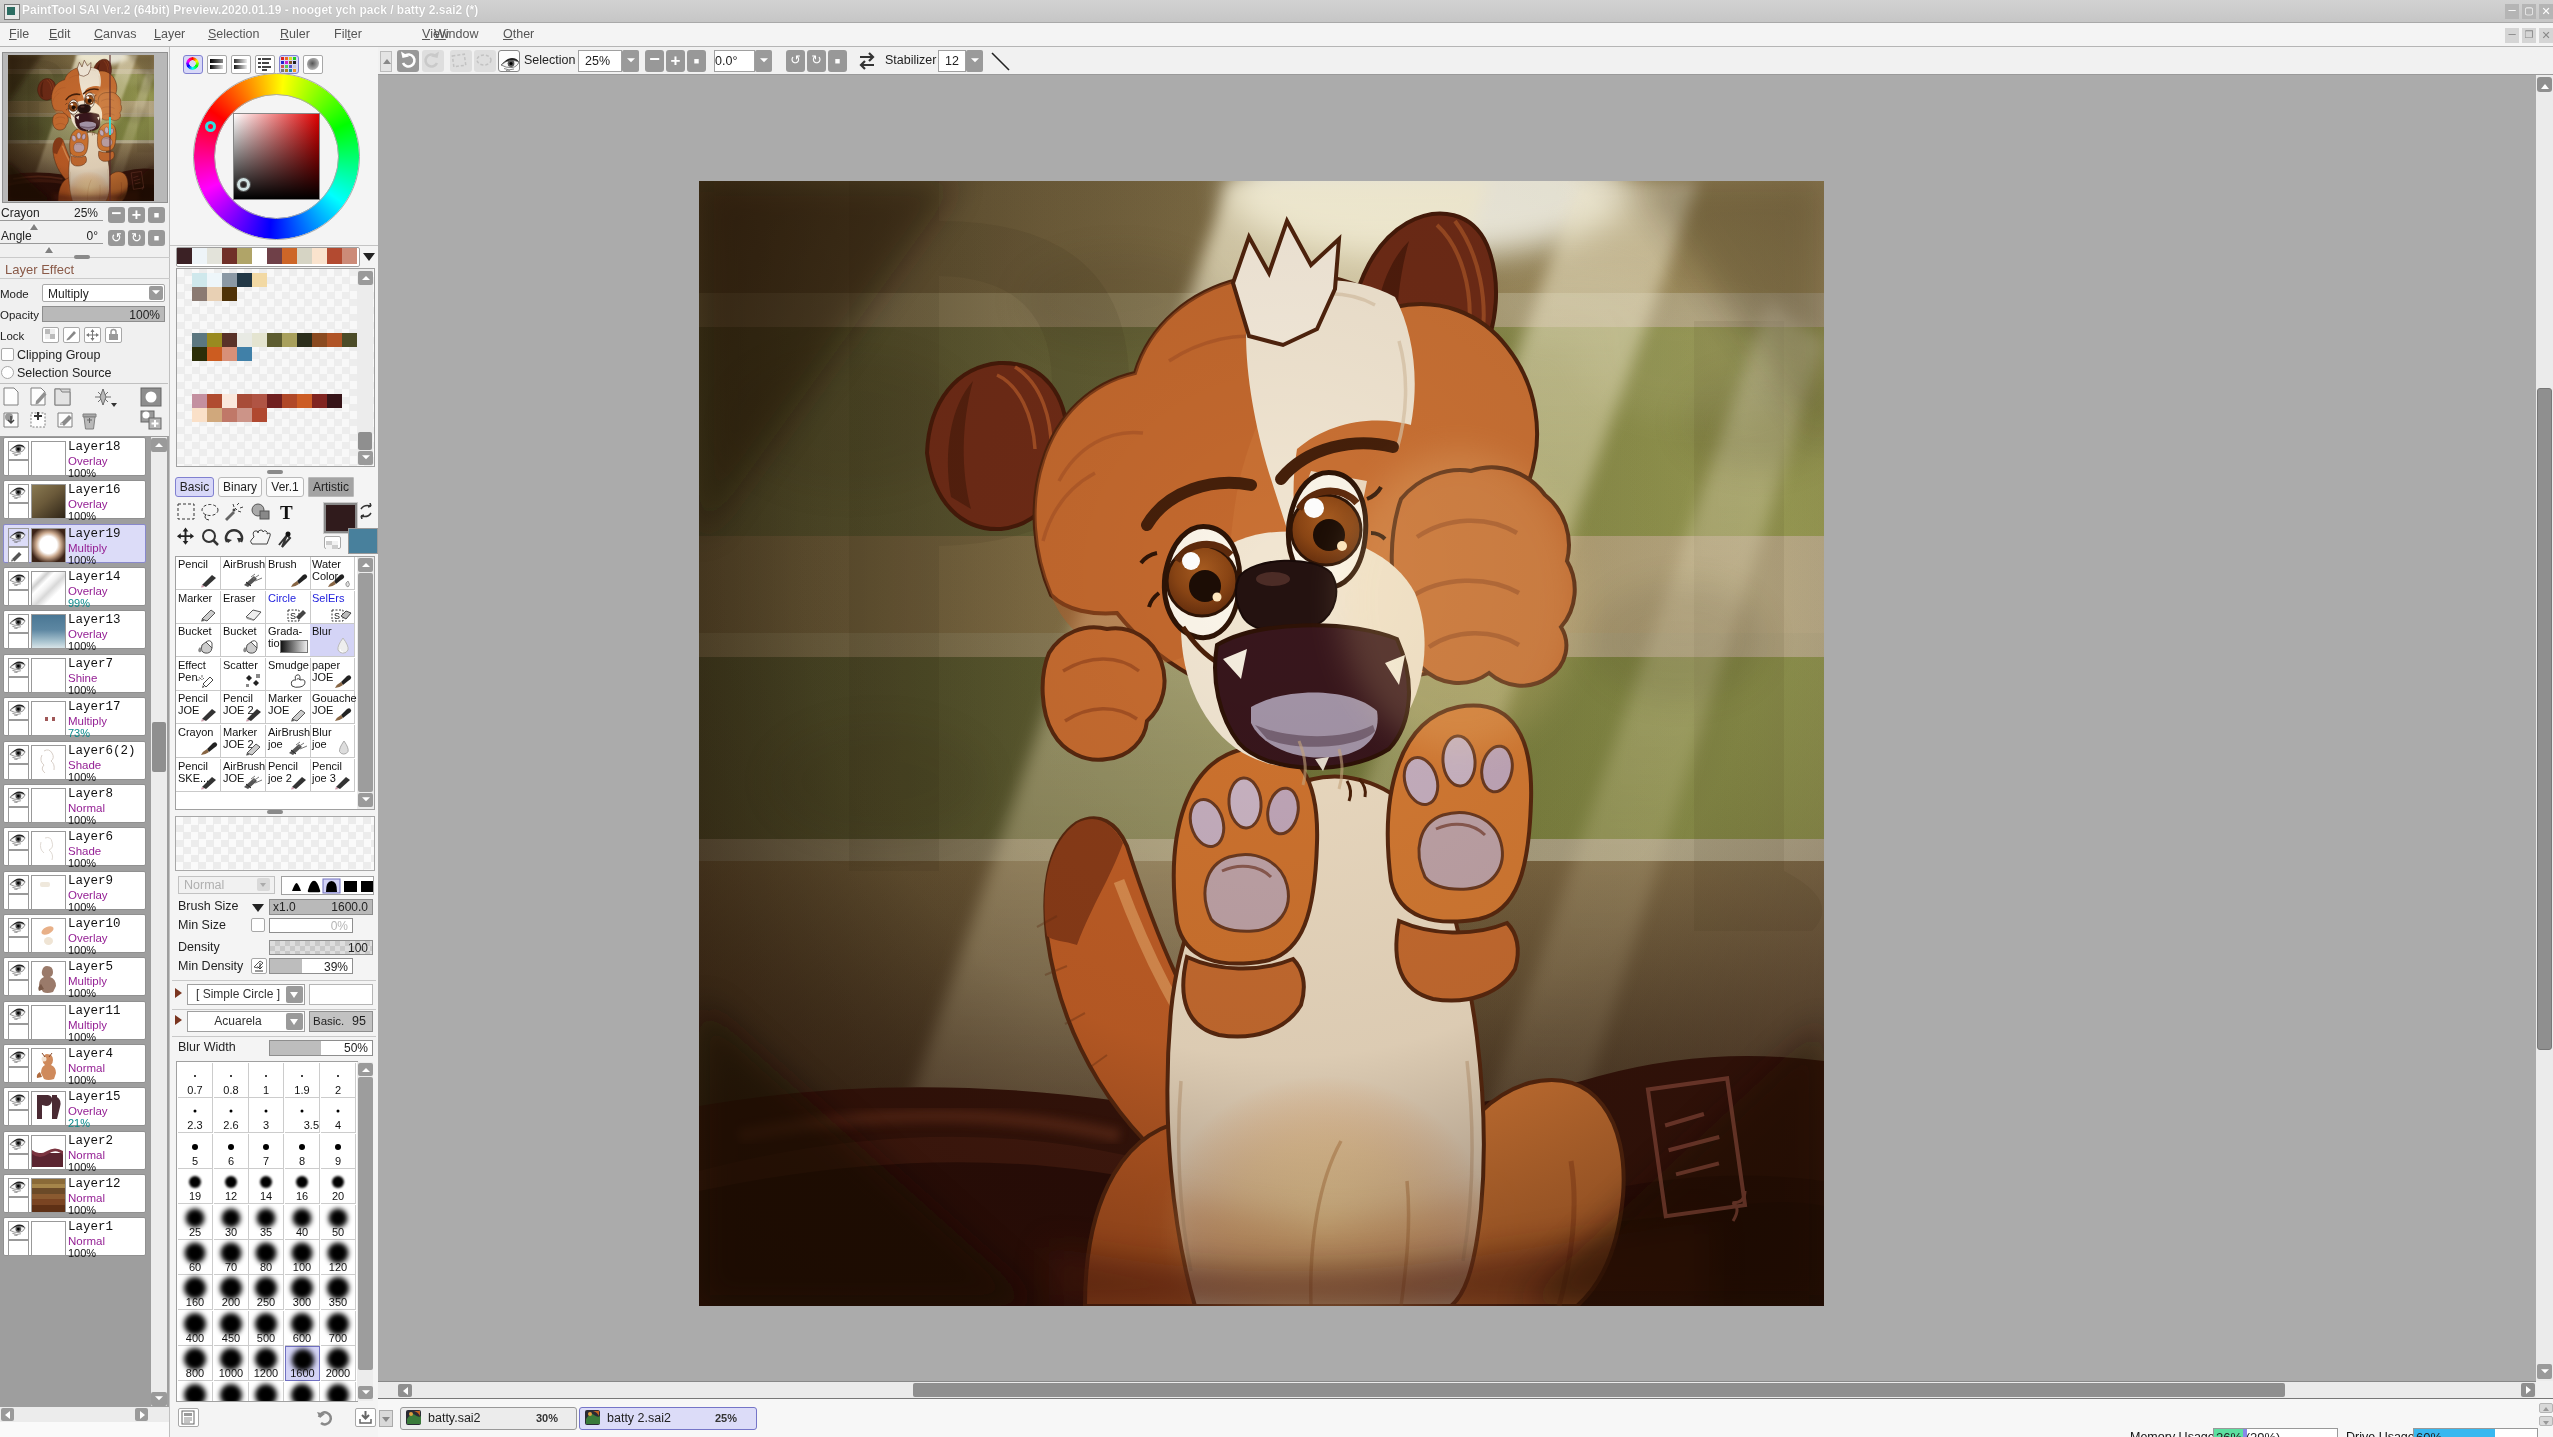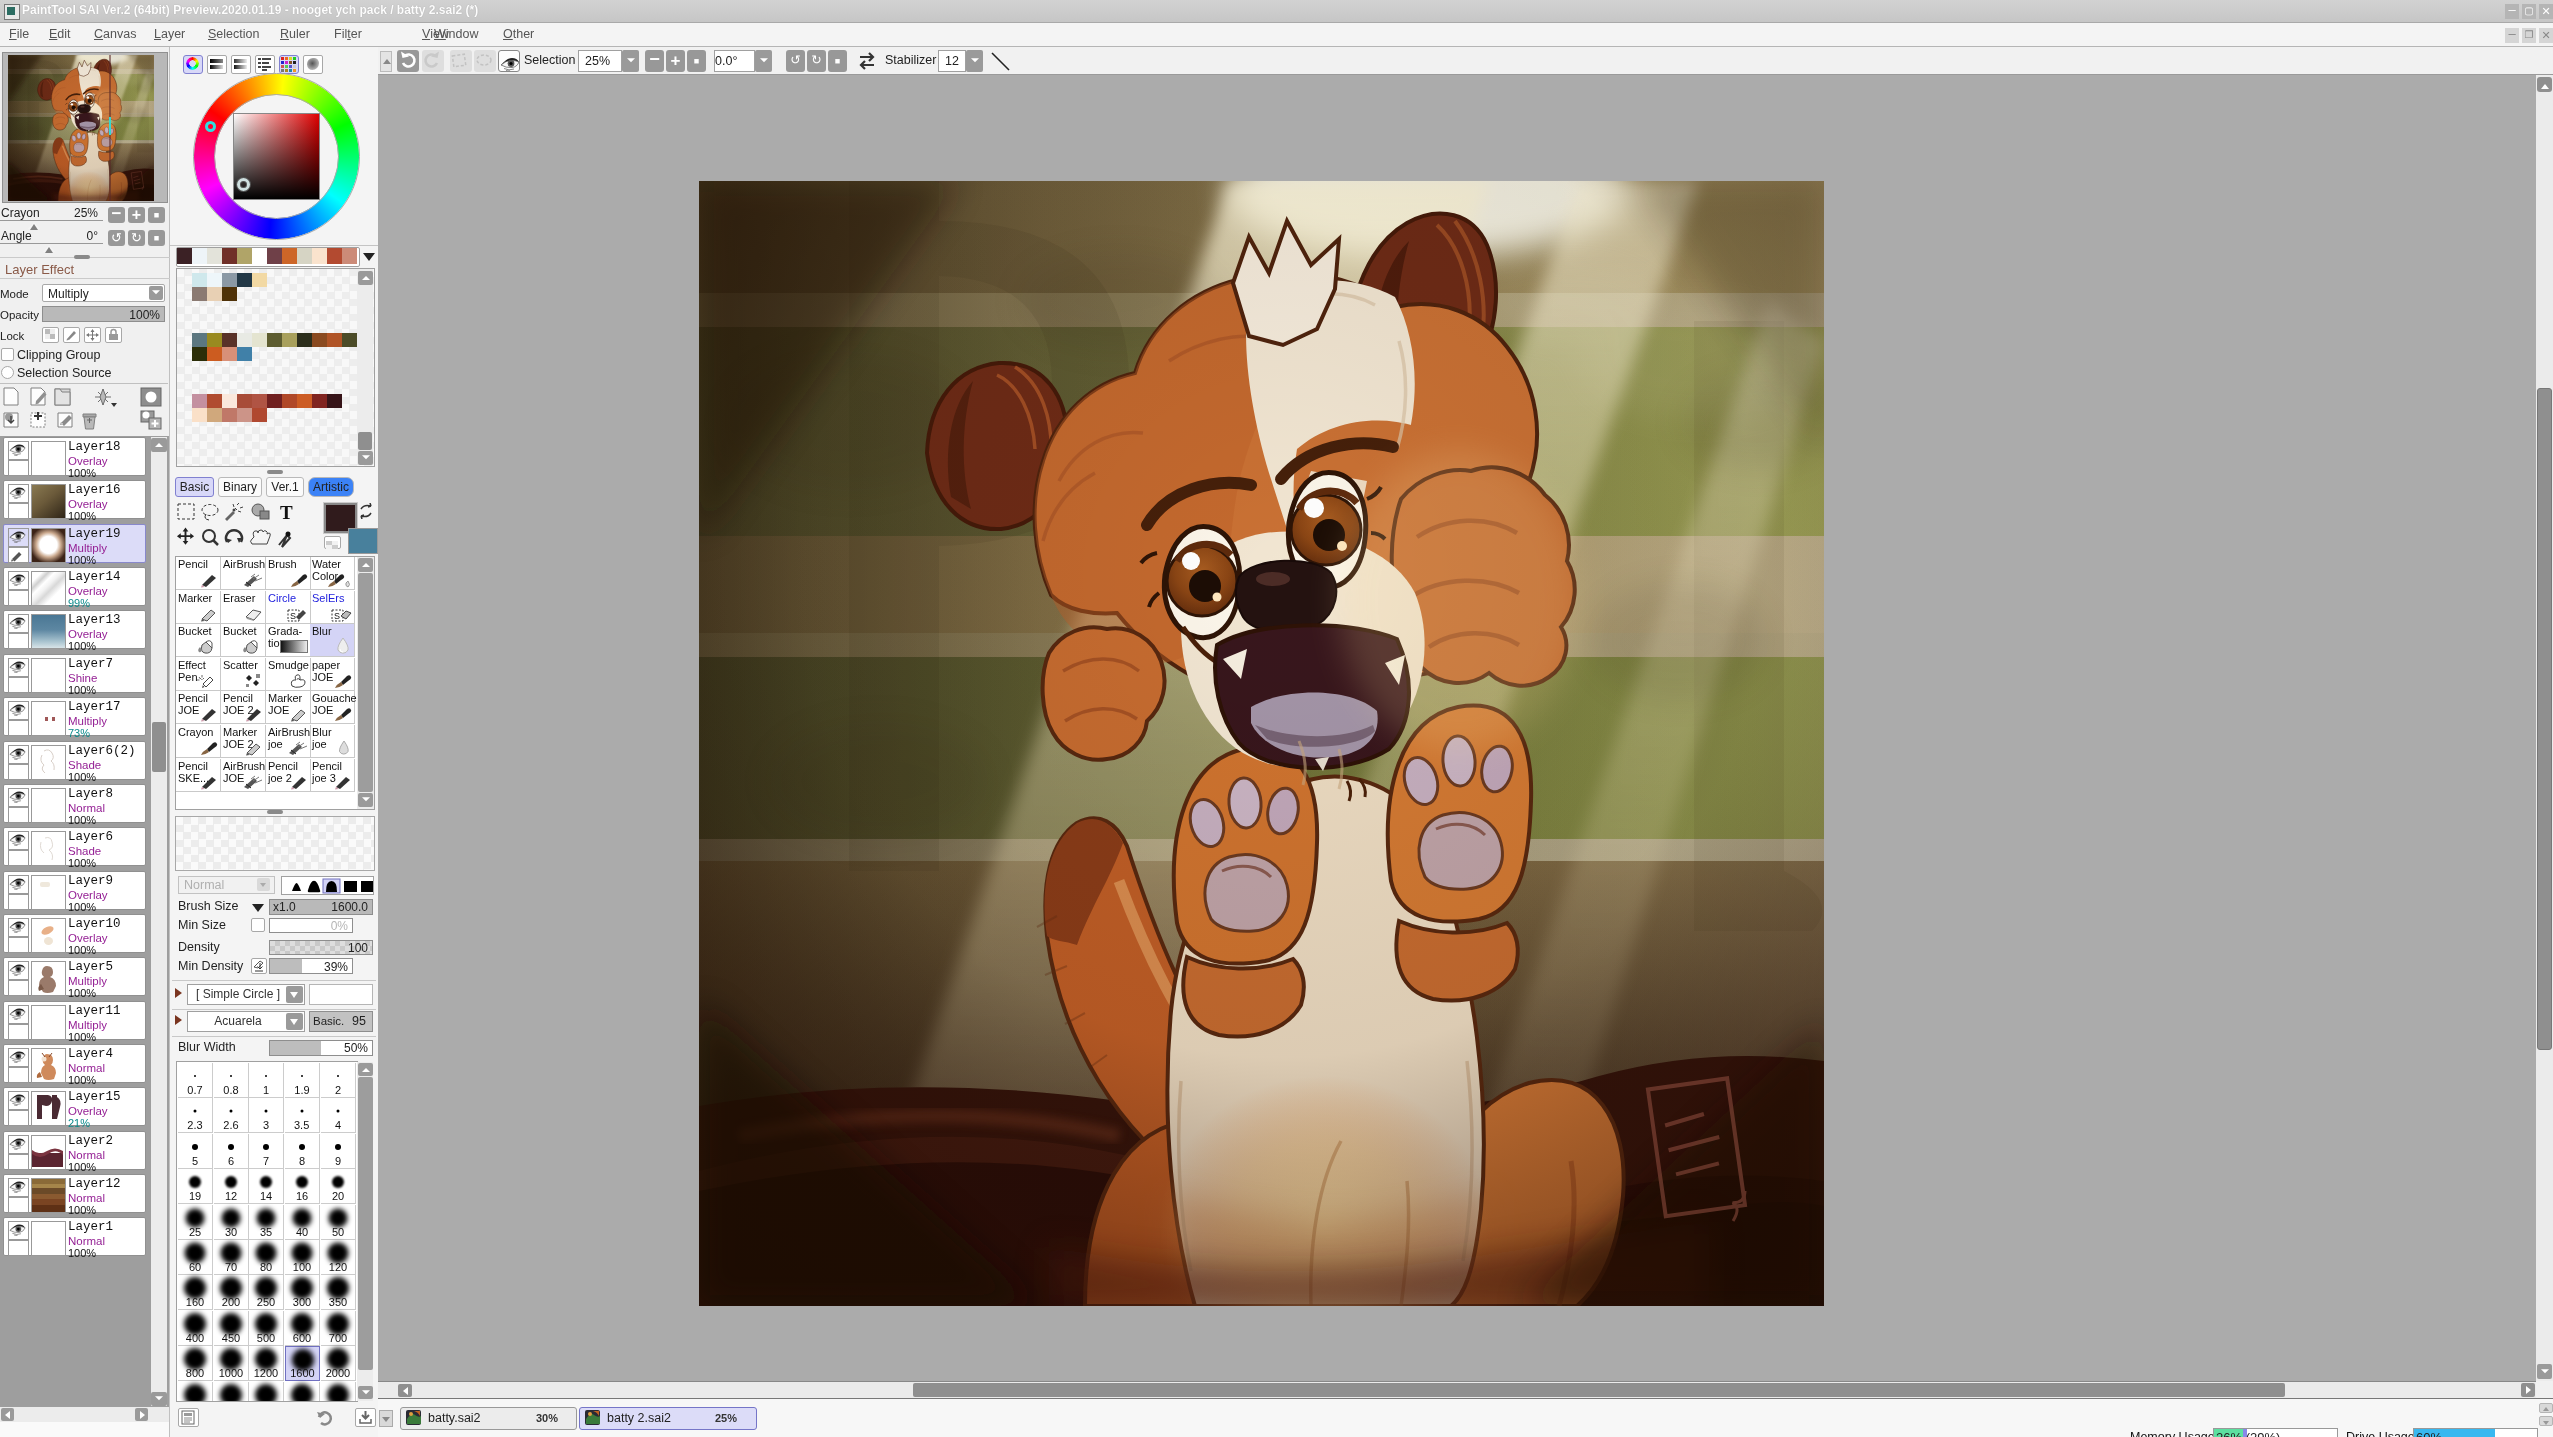--- a/index.html
+++ b/index.html
@@ -511,21 +511,21 @@
 </div>
 <div class="abs" style="left:357px;top:269px;width:16px;height:196px;background:#ececec;"></div>
 <div class="darr uarr" style="left:358px;top:271px;width:15px;height:14px;"></div>
 <div class="abs" style="left:358px;top:432px;width:14px;height:18px;background:#8f8f8f;border-radius:2px;"></div>
 <div class="darr" style="left:358px;top:451px;width:15px;height:14px;"></div>
 <div class="abs" style="left:267px;top:470px;width:16px;height:4px;background:#8a8a8a;border-radius:2px;"></div>
 
 <div class="abs" style="left:175px;top:477px;width:39px;height:20px;background:#d8d8f8;border:1px solid #8080d0;border-radius:3px;box-sizing:border-box;text-align:center;font-size:12px;line-height:18px;color:#222;">Basic</div>
 <div class="abs" style="left:218px;top:477px;width:44px;height:20px;background:#fbfbfb;border:1px solid #b9b9b9;border-radius:3px;box-sizing:border-box;text-align:center;font-size:12px;line-height:18px;color:#222;">Binary</div>
 <div class="abs" style="left:266px;top:477px;width:38px;height:20px;background:#fbfbfb;border:1px solid #b9b9b9;border-radius:3px;box-sizing:border-box;text-align:center;font-size:12px;line-height:18px;color:#222;">Ver.1</div>
-<div class="abs" style="left:308px;top:477px;width:46px;height:20px;background:#3b82f6;border:1px solid #b9b9b9;border-radius:7px;box-sizing:border-box;text-align:center;font-size:12px;line-height:18px;color:#222;">Artistic</div>
+<div class="abs" style="left:308px;top:477px;width:46px;height:20px;background:#a3a3a3;border:1px solid #b9b9b9;border-radius:1px;box-sizing:border-box;text-align:center;font-size:12px;line-height:18px;color:#222;">Artistic</div>
 
 <svg class="abs" style="left:176px;top:502px;" width="150" height="50">
 <rect x="2" y="2" width="16" height="15" fill="none" stroke="#333" stroke-dasharray="3 2"></rect>
 <ellipse cx="34" cy="8" rx="8" ry="5.5" fill="none" stroke="#333" stroke-dasharray="3 2"></ellipse>
     <path d="M30 12 q-3 5 3 6" fill="none" stroke="#333"></path>
 <path d="M49 17 l8-8 2 2 -8 8z" fill="#666"></path>
     <path d="M59 6 l2 2 M57 2 l1 3 M62 9 l3 1 M61 3 l2-2 M64 6 l3-1" stroke="#444" fill="none"></path>
     <circle cx="58" cy="8" r="1.5" fill="#444"></circle>
 <circle cx="82" cy="8" r="6" fill="#aaa" stroke="#555"></circle>
     <rect x="84" y="9" width="9" height="8" fill="#888" stroke="#555"></rect>
@@ -766,21 +766,21 @@
 <div class="szc" style="left:37px;top:36px;">
       <div class="dot" style="width:3px;height:3px;"></div>
       <div style="position:absolute;bottom:1px;width:100%;text-align:center;">2.6</div>
     </div>
 <div class="szc" style="left:72px;top:36px;">
       <div class="dot" style="width:3px;height:3px;"></div>
       <div style="position:absolute;bottom:1px;width:100%;text-align:center;">3</div>
     </div>
 <div class="szc" style="left:108px;top:36px;">
       <div class="dot" style="width:3px;height:3px;"></div>
-      <div style="position:absolute;bottom:1px;width:100%;text-align:left;margin-left:9px;">3.5</div>
+      <div style="position:absolute;bottom:1px;width:100%;text-align:right;">3.5</div>
     </div>
 <div class="szc" style="left:144px;top:36px;">
       <div class="dot" style="width:3px;height:3px;"></div>
       <div style="position:absolute;bottom:1px;width:100%;text-align:center;">4</div>
     </div>
 <div class="szc" style="left:1px;top:72px;">
       <div class="dot" style="width:6px;height:6px;"></div>
       <div style="position:absolute;bottom:1px;width:100%;text-align:center;">5</div>
     </div>
 <div class="szc" style="left:37px;top:72px;">

